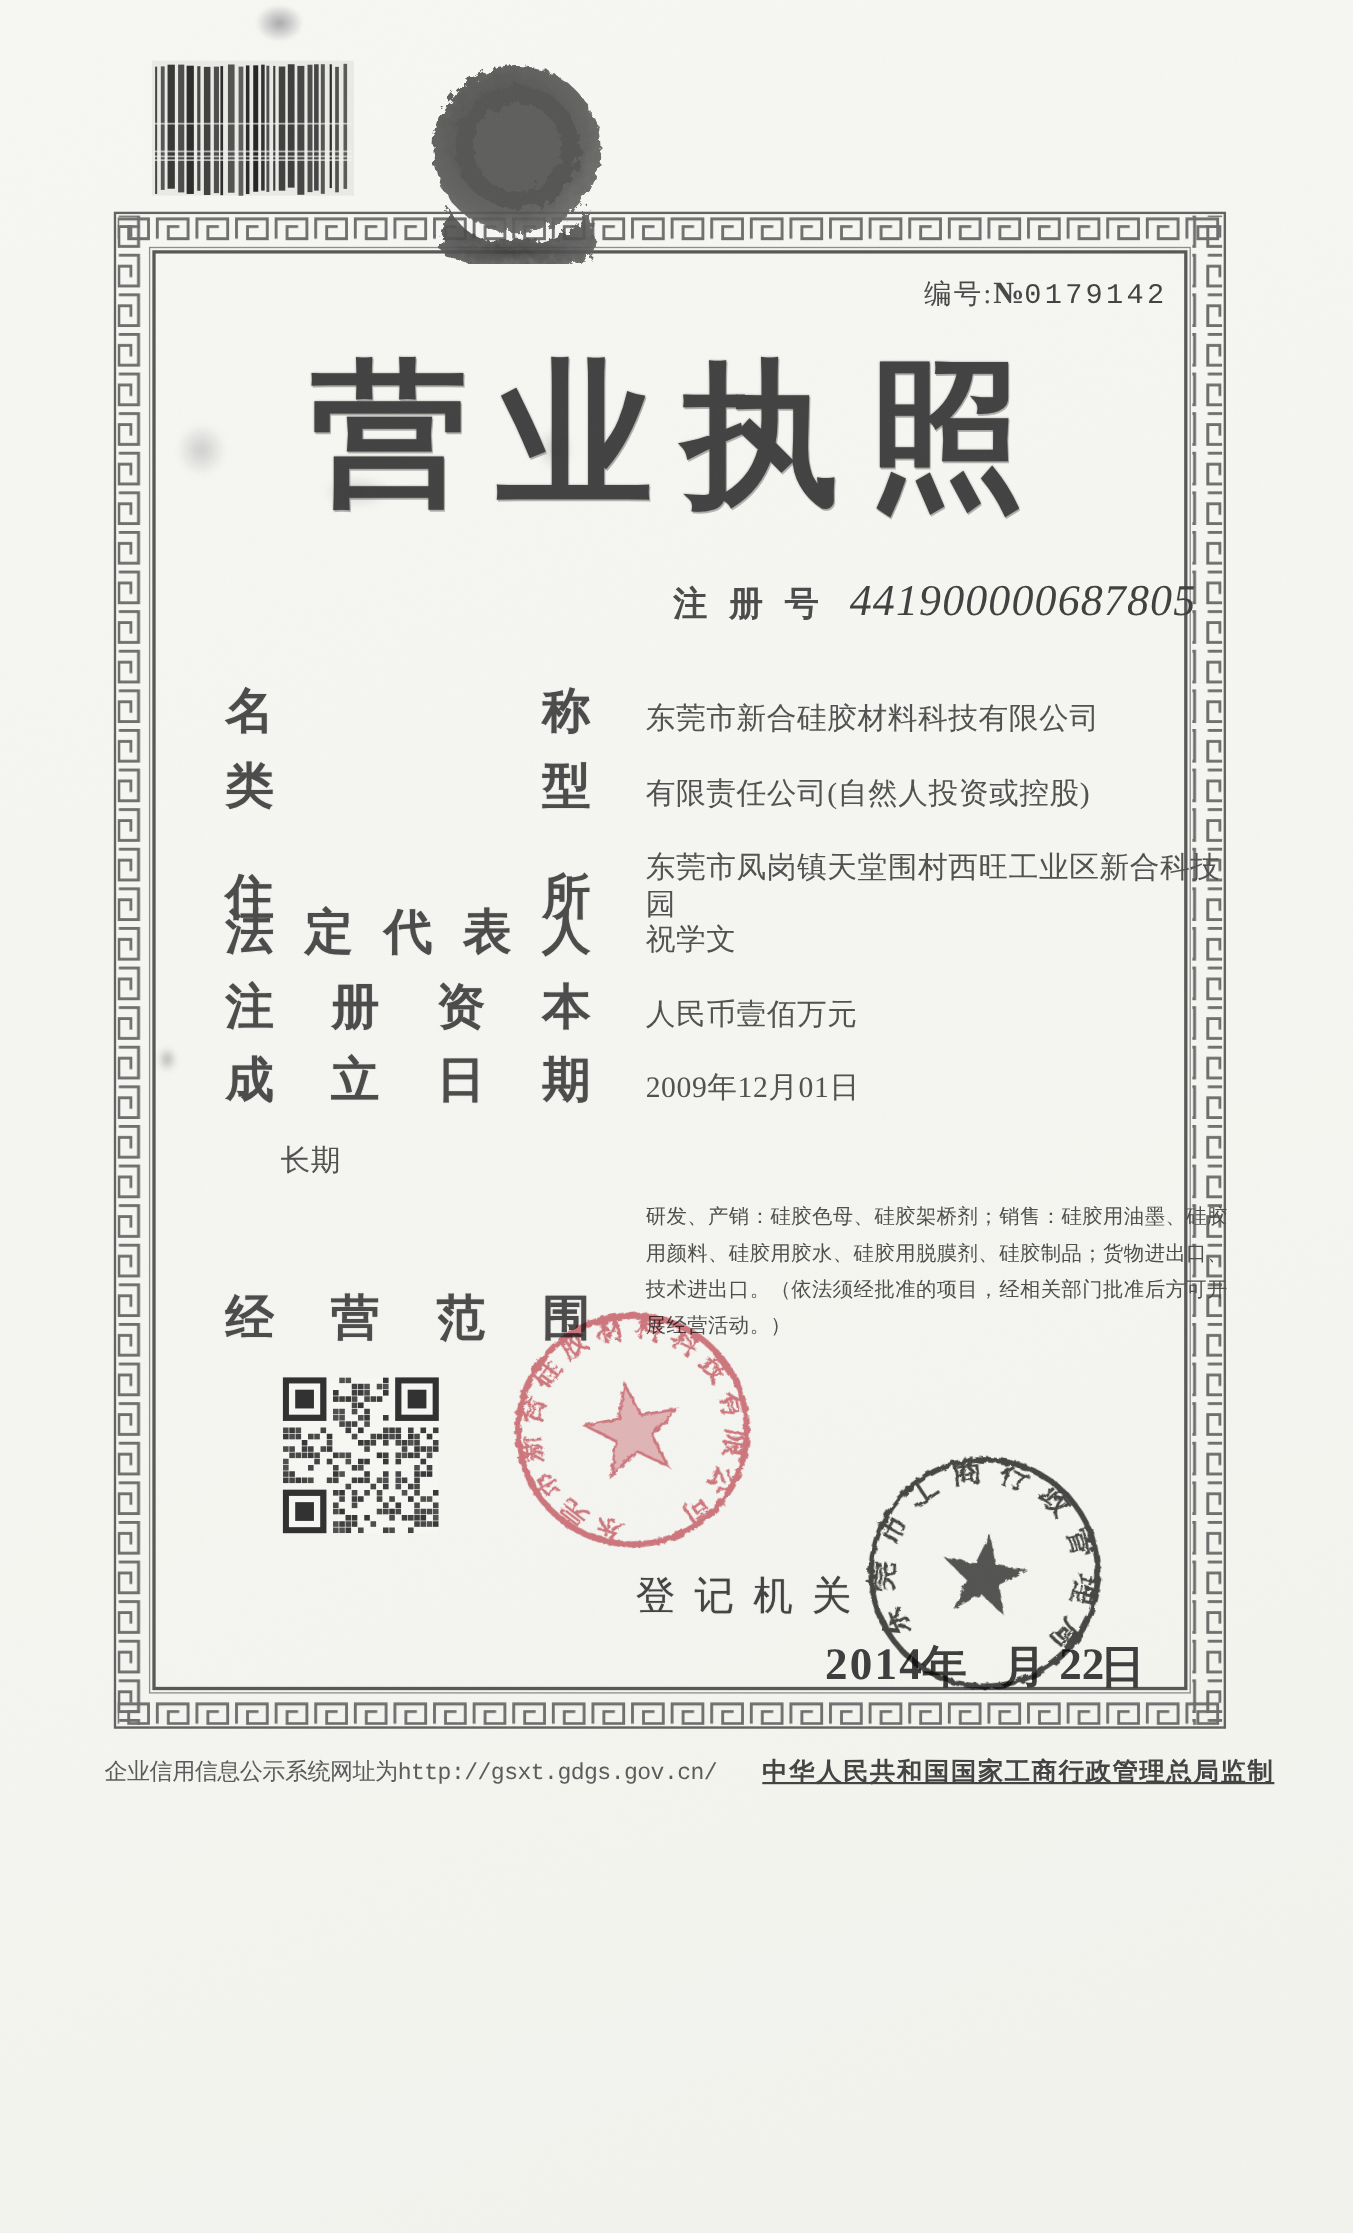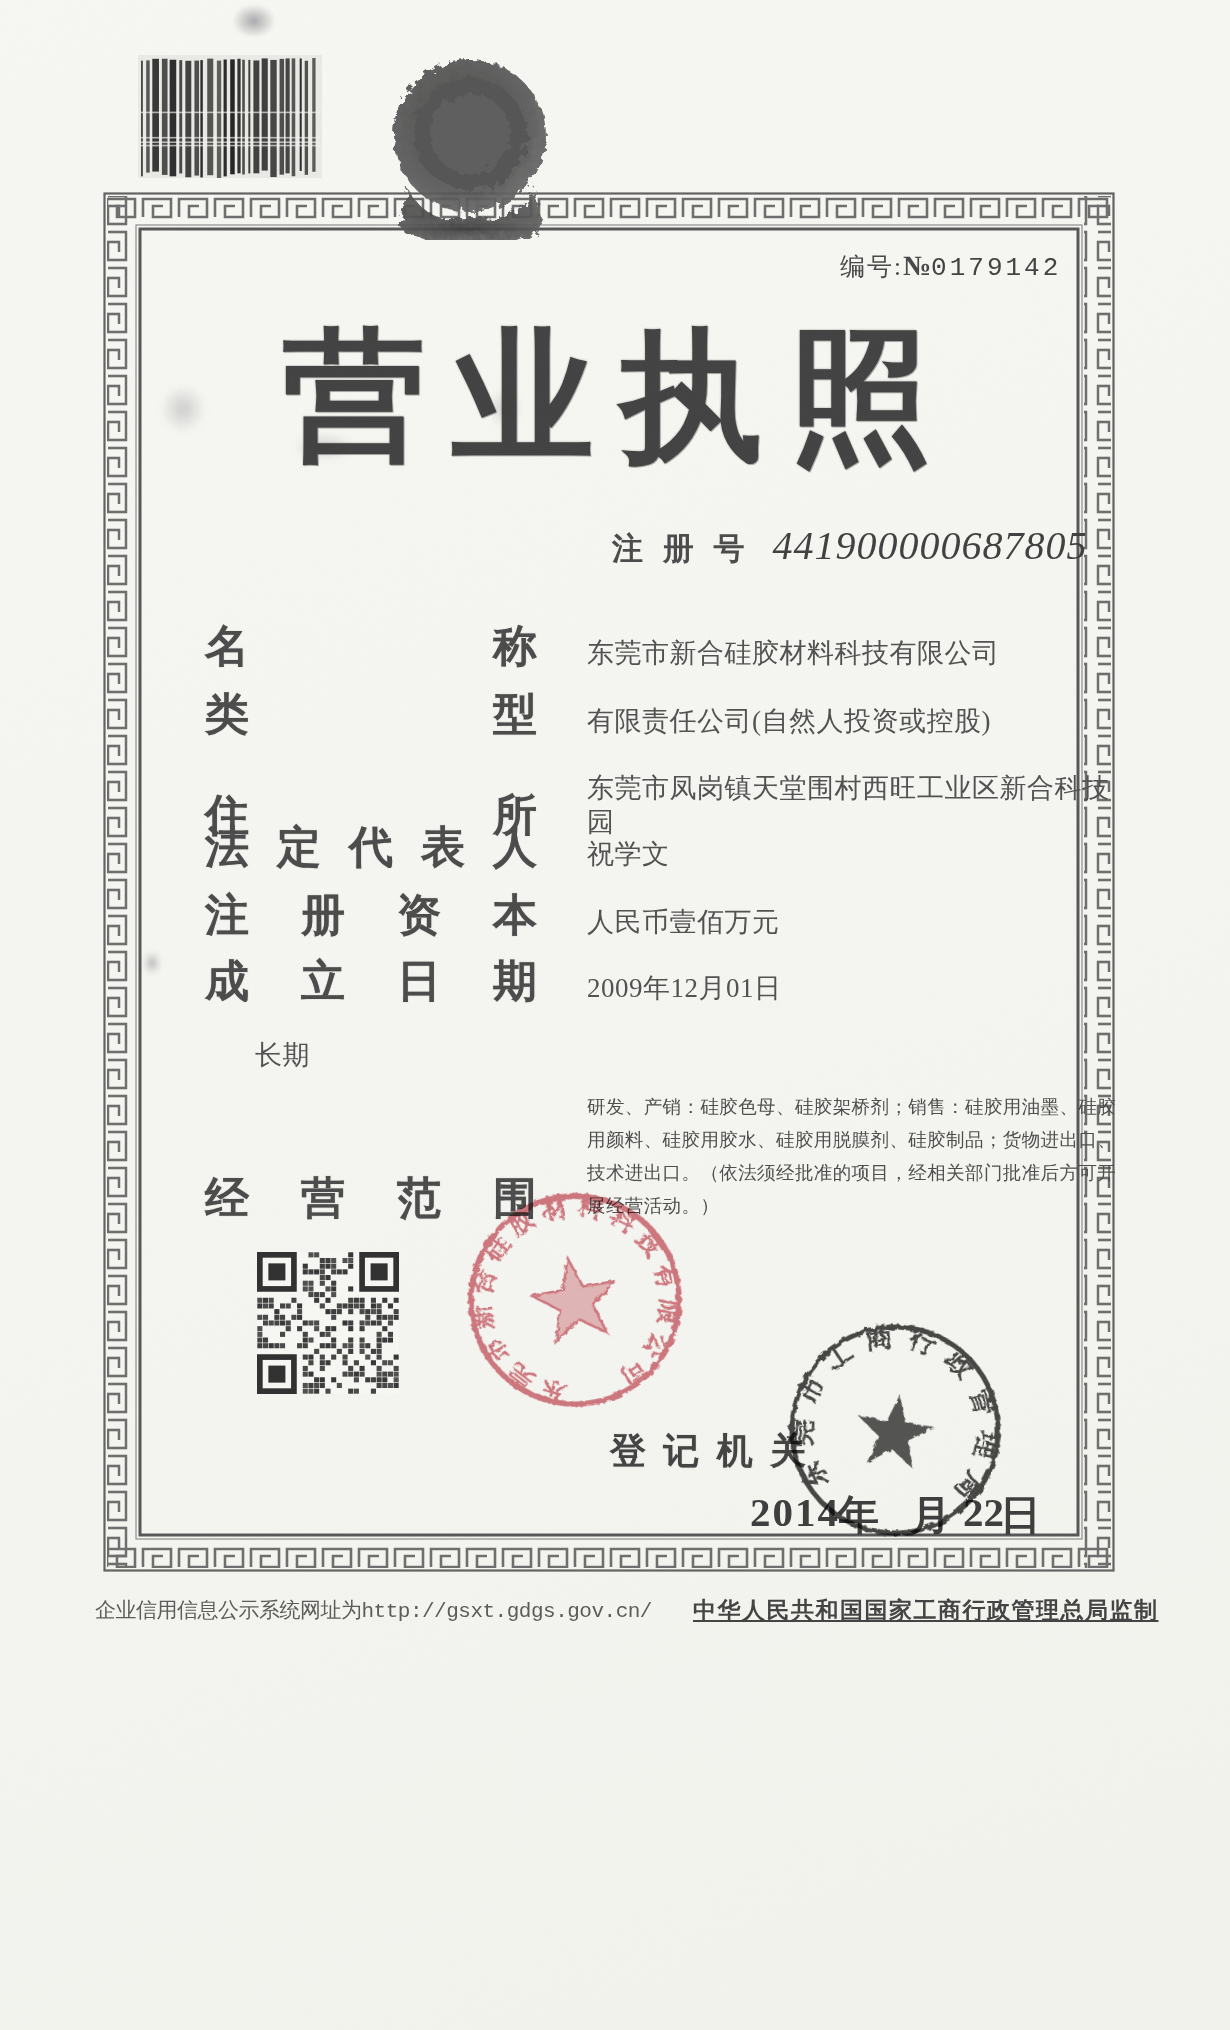--- a/index.html
+++ b/index.html
@@ -37,21 +37,21 @@
     text-align:justify;text-align-last:justify;
     text-shadow:0 0 1px rgba(70,70,70,.5);
   }
   .fvalue{margin-left:50px;margin-top:25px;width:532px;font-size:27px;line-height:1.25;
     color:#505050;letter-spacing:.5px;}
   .r0{top:612px}.r1{top:680px}.r2{top:747px}.r3{top:813px}
   .r4{top:881px}.r5{top:947px}.r6{top:1014px}.r7{top:1082px}
   .r7 .fvalue{font-size:18.5px;line-height:33px;margin-top:9px;width:530px;letter-spacing:.4px;color:#4c4c4c;}
 
   
-  .registrar{top:1427px;left:610px;width:196px;font-size:36px;font-weight:700;color:#424242;
+  .registrar{top:1427px;left:578px;width:196px;font-size:36px;font-weight:400;color:#424242;
     text-align:justify;text-align-last:justify;text-shadow:0 0 1px rgba(70,70,70,.5);}
   .dpart{top:1488px;font-size:41px;color:#3c3c3c;font-weight:700;}
   .d-year{left:750px;letter-spacing:2px;}
   .d-yc{left:838px;}
   .d-mc{left:910px;}
   .d-day{left:963px;}
   .d-dc{left:1000px;}
 
   
   .footer-left{top:1596px;left:95px;font-size:21px;color:#5a5a5a;

